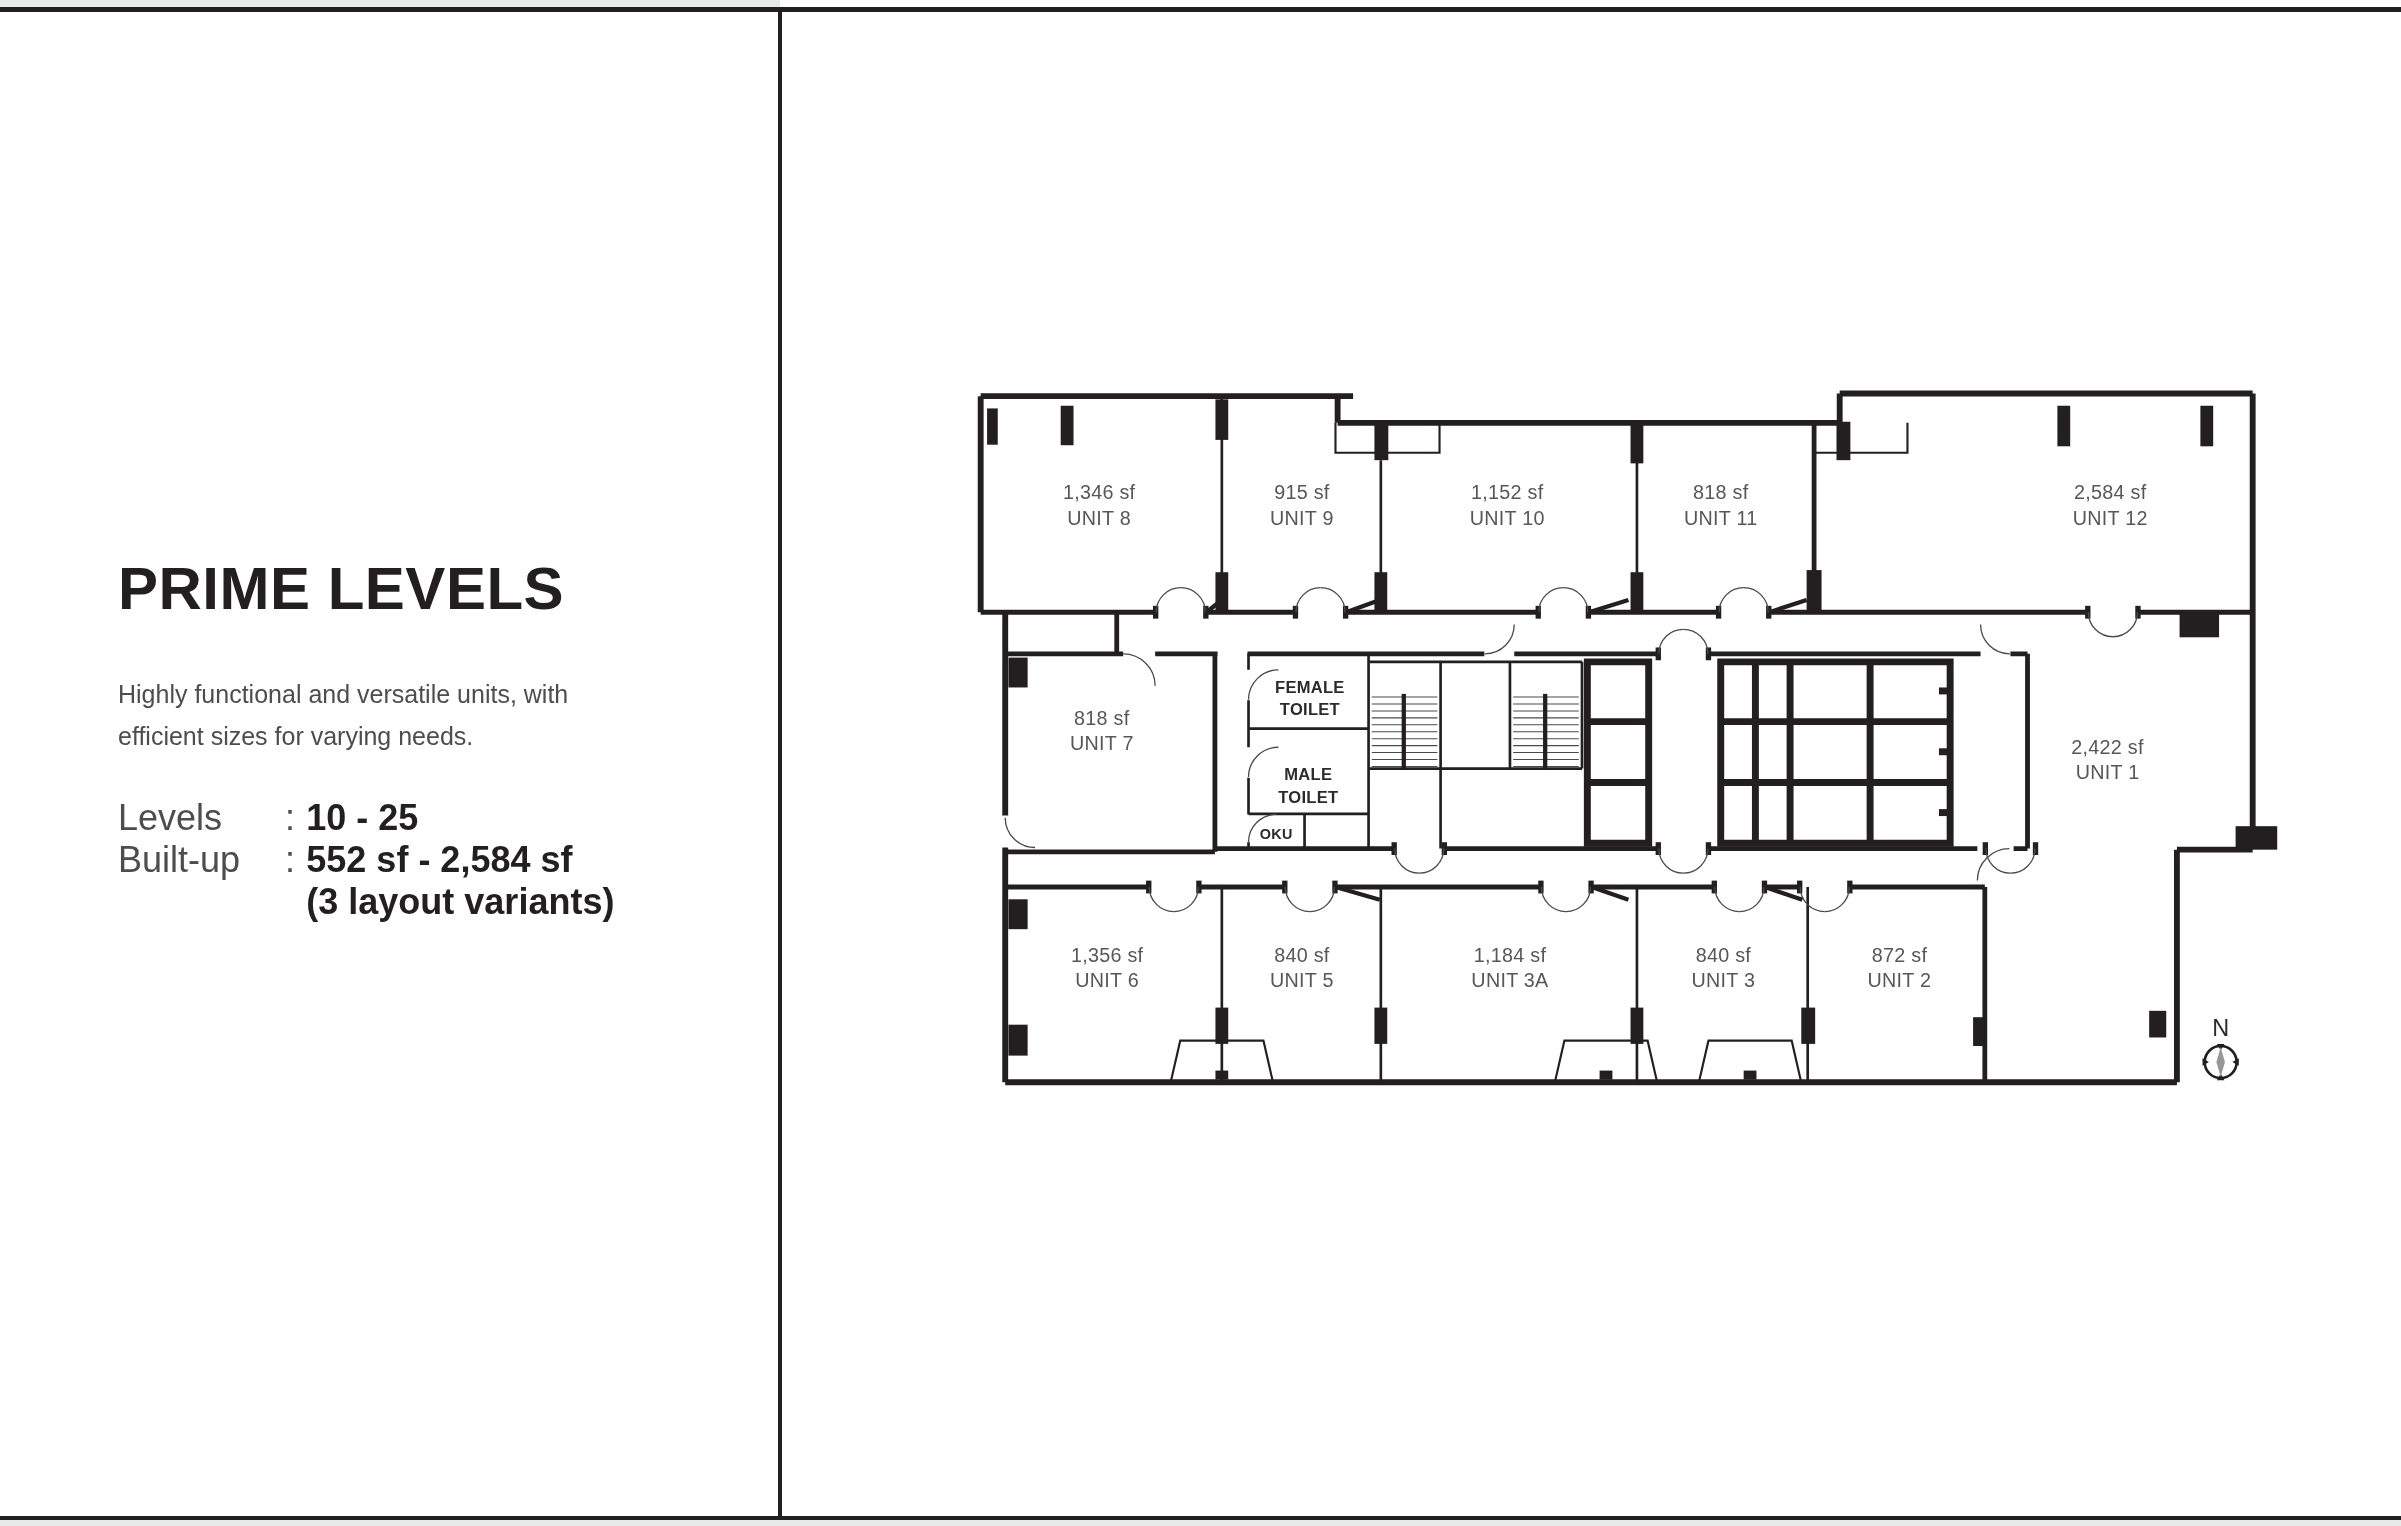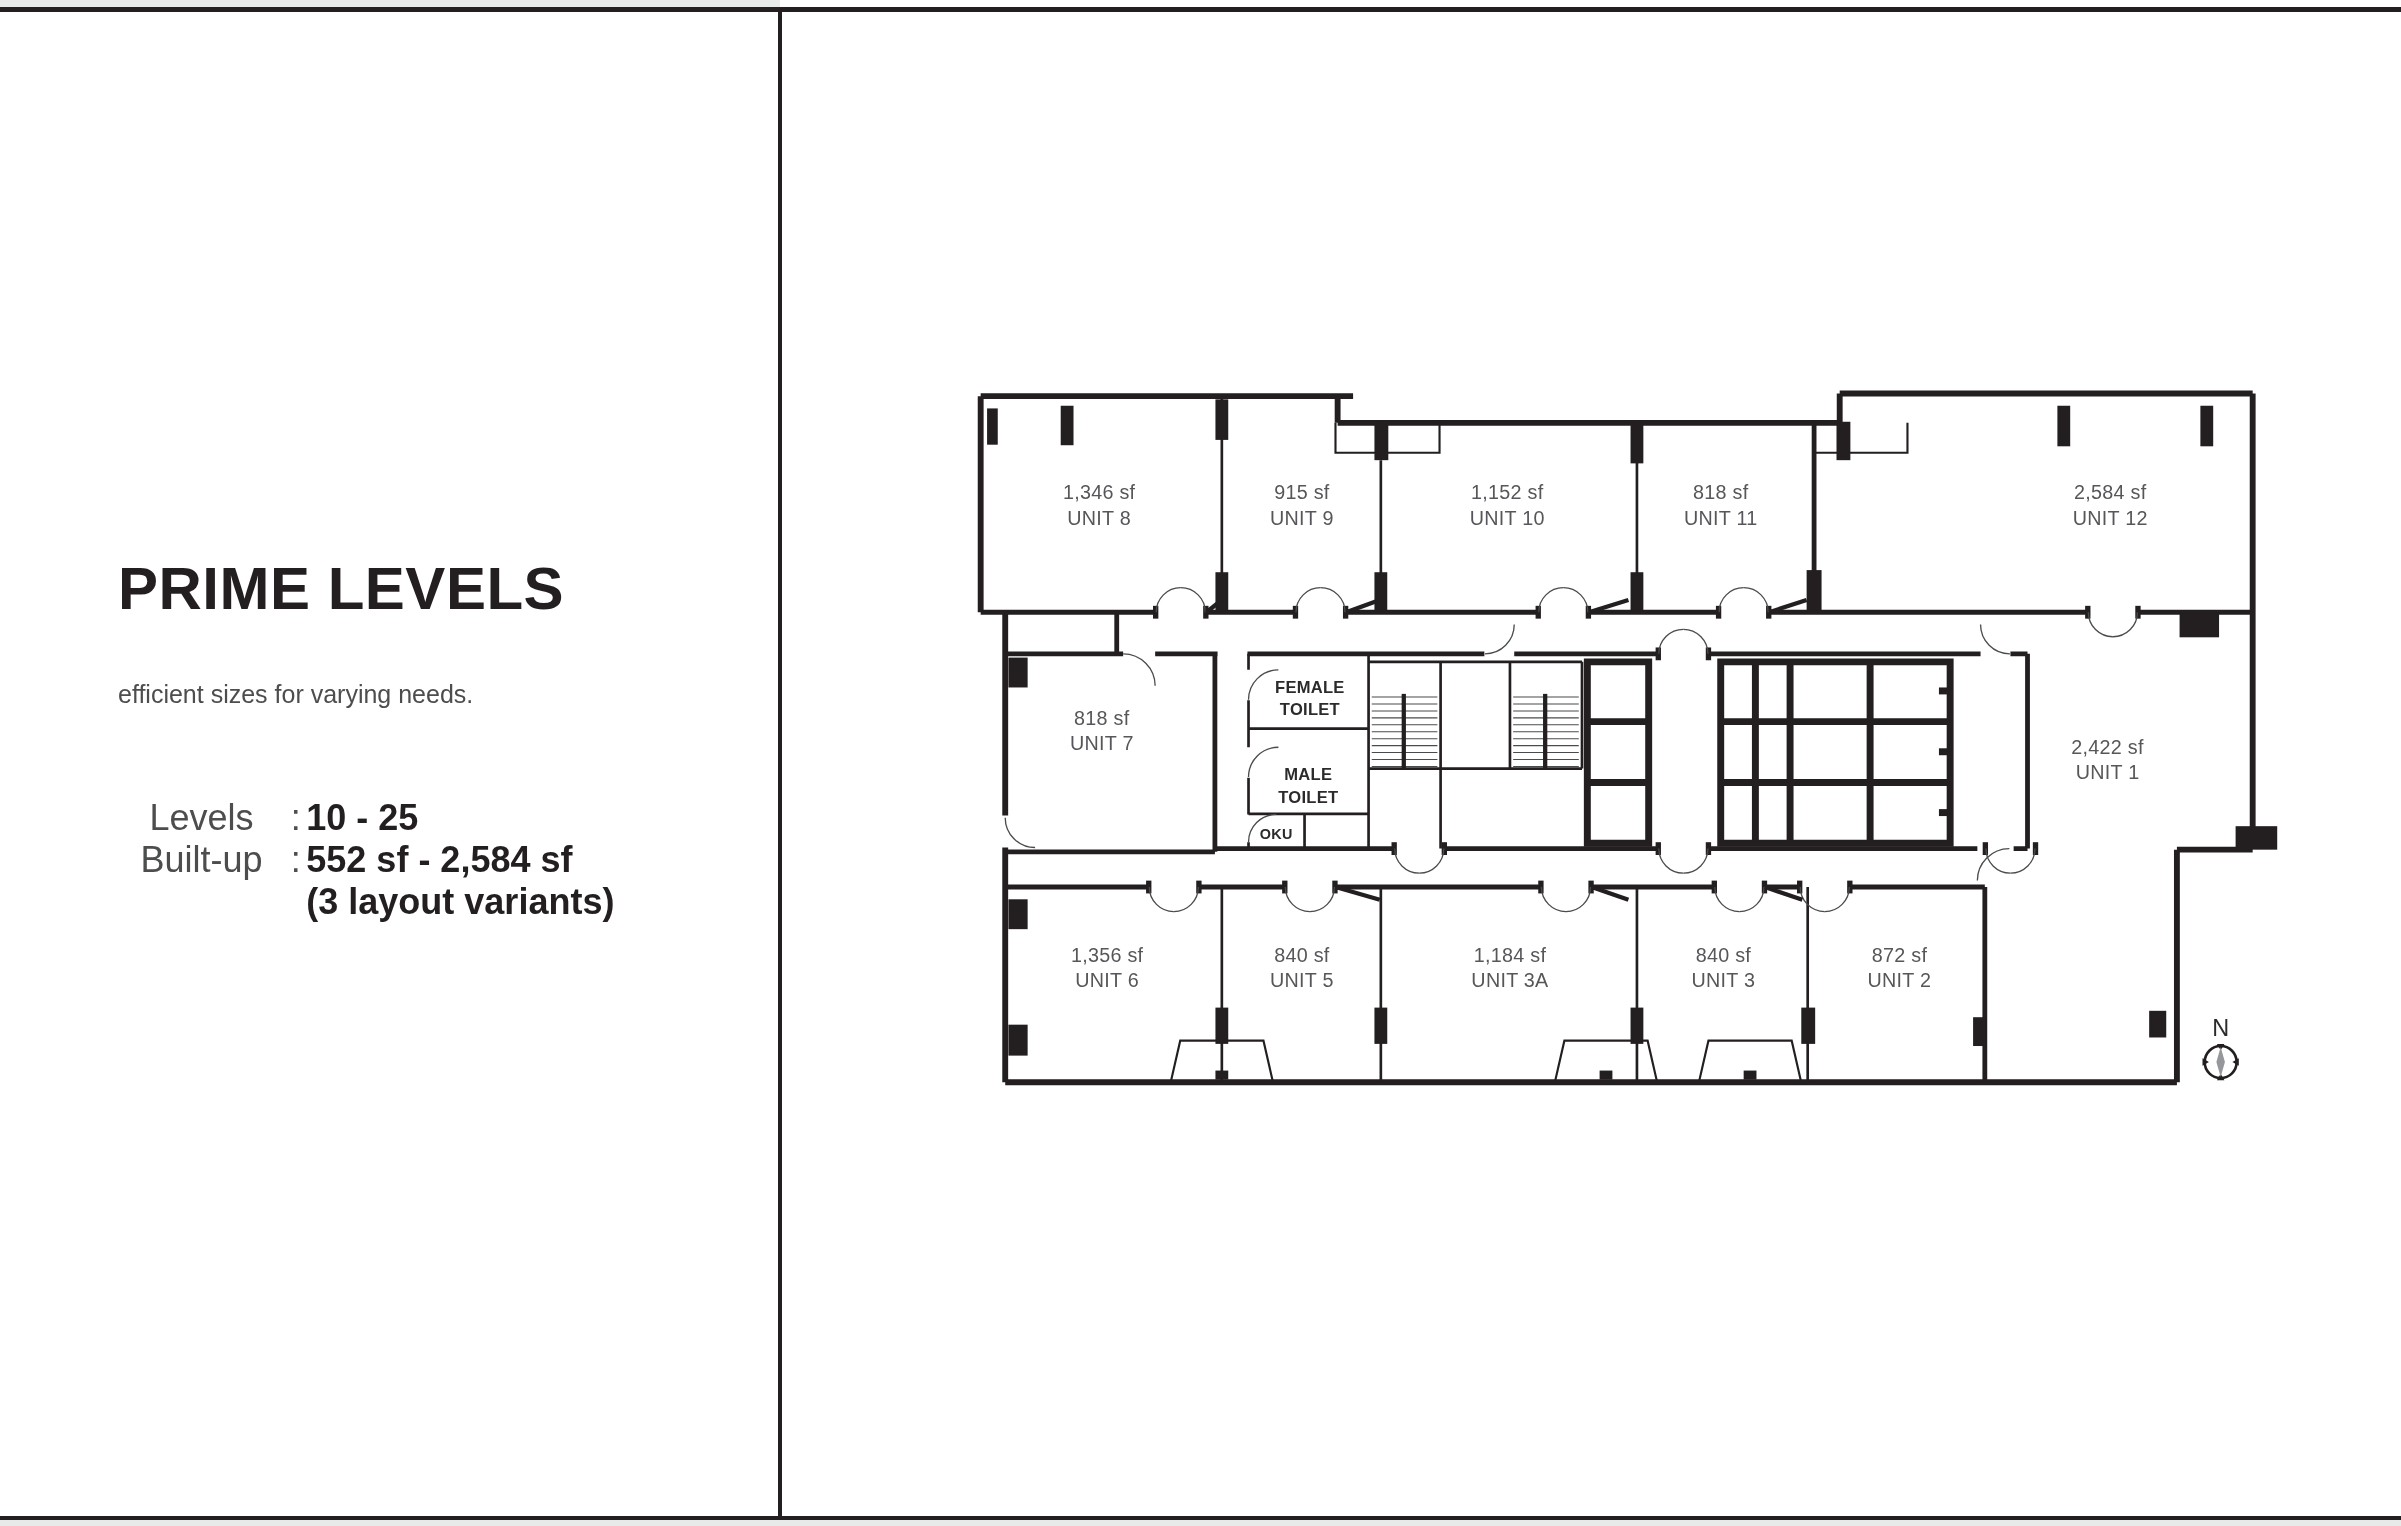--- a/index.html
+++ b/index.html
@@ -2,21 +2,21 @@
 <html style="font-size:8.5px"><head>
 <meta charset="utf-8">
 <style>
   html,body{margin:0;padding:0;background:#ffffff;}
   body{width:2401px;height:1527px;position:relative;overflow:hidden;
        font-family:"Liberation Sans", sans-serif;}
   .page{position:absolute;inset:0;background:#ffffff;}
   .strip{position:absolute;background:#e8e9e9;}
   .rule{position:absolute;background:#231f20;}
   
-  .left-panel{position:absolute;left:0;top:0;width:778px;height:1527px;text-align:center;}
+  .left-panel{position:absolute;left:0;top:0;width:778px;height:1527px;}
   .title{position:absolute;left:118px;top:559px;font-size:60px;font-weight:700;
          letter-spacing:0.5px;color:#231f20;line-height:1;}
   .para{position:absolute;left:118px;top:673px;font-size:25px;color:#4c4d4f;
         line-height:42px;}
   .spec-row{position:absolute;left:118px;font-size:36px;color:#4c4d4f;white-space:nowrap;}
   .spec-row .lbl{display:inline-block;width:167px;}
   .spec-row .colon{display:inline-block;width:21.3px;color:#4c4d4f;}
   .spec-row .val{font-weight:700;color:#231f20;}
   
   svg{position:absolute;inset:0;}
@@ -37,20 +37,21 @@
 
   <div class="strip" style="left:0;top:0;width:780px;height:7px;"></div>
   <div class="rule" style="left:0;top:7px;width:2401px;height:4.8px;"></div>
   <div class="rule" style="left:778px;top:7px;width:3.7px;height:1513px;"></div>
   <div class="rule" style="left:0;top:1516px;width:2401px;height:4.8px;"></div>
   <div class="strip" style="left:0;top:1520px;width:2401px;height:6.4px;"></div>
 
   <div class="left-panel">
     <div class="title">PRIME LEVELS</div>
     <div class="para">
+      <div>Highly functional and versatile units, with</div>
       <div>efficient sizes for varying needs.</div>
     </div>
     <div class="spec-row" style="top:797px;">
       <span class="lbl">Levels</span><span class="colon">:</span><span class="val">10 - 25</span>
     </div>
     <div class="spec-row" style="top:839px;">
       <span class="lbl">Built-up</span><span class="colon">:</span><span class="val">552 sf - 2,584 sf</span>
     </div>
     <div class="spec-row" style="top:881px;">
       <span class="lbl" style="width:167px;"></span><span class="colon"></span><span class="val">(3 layout variants)</span>

